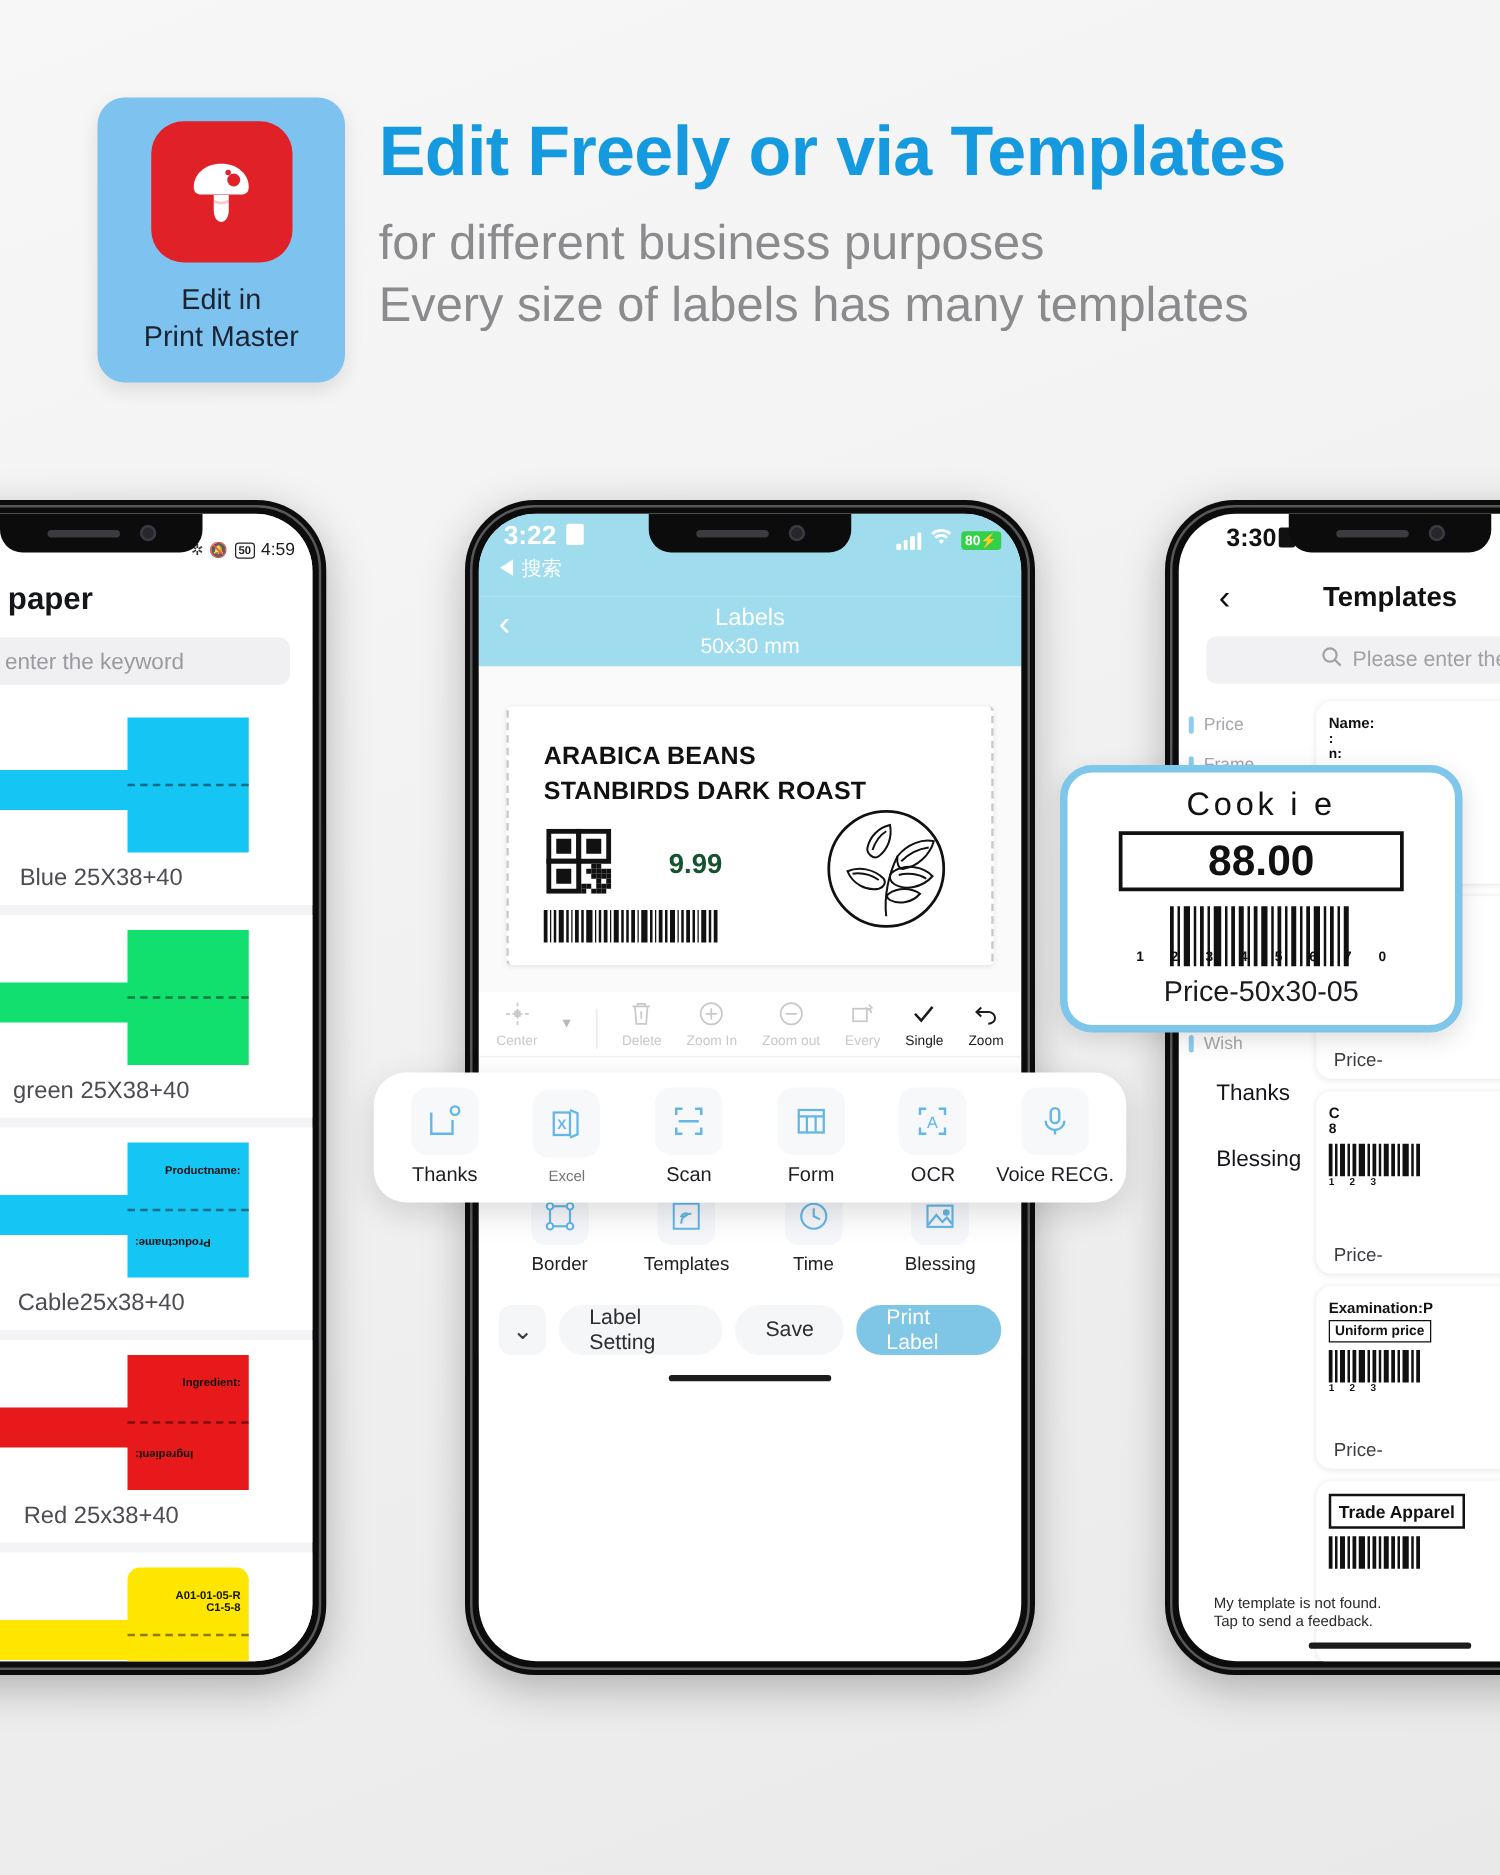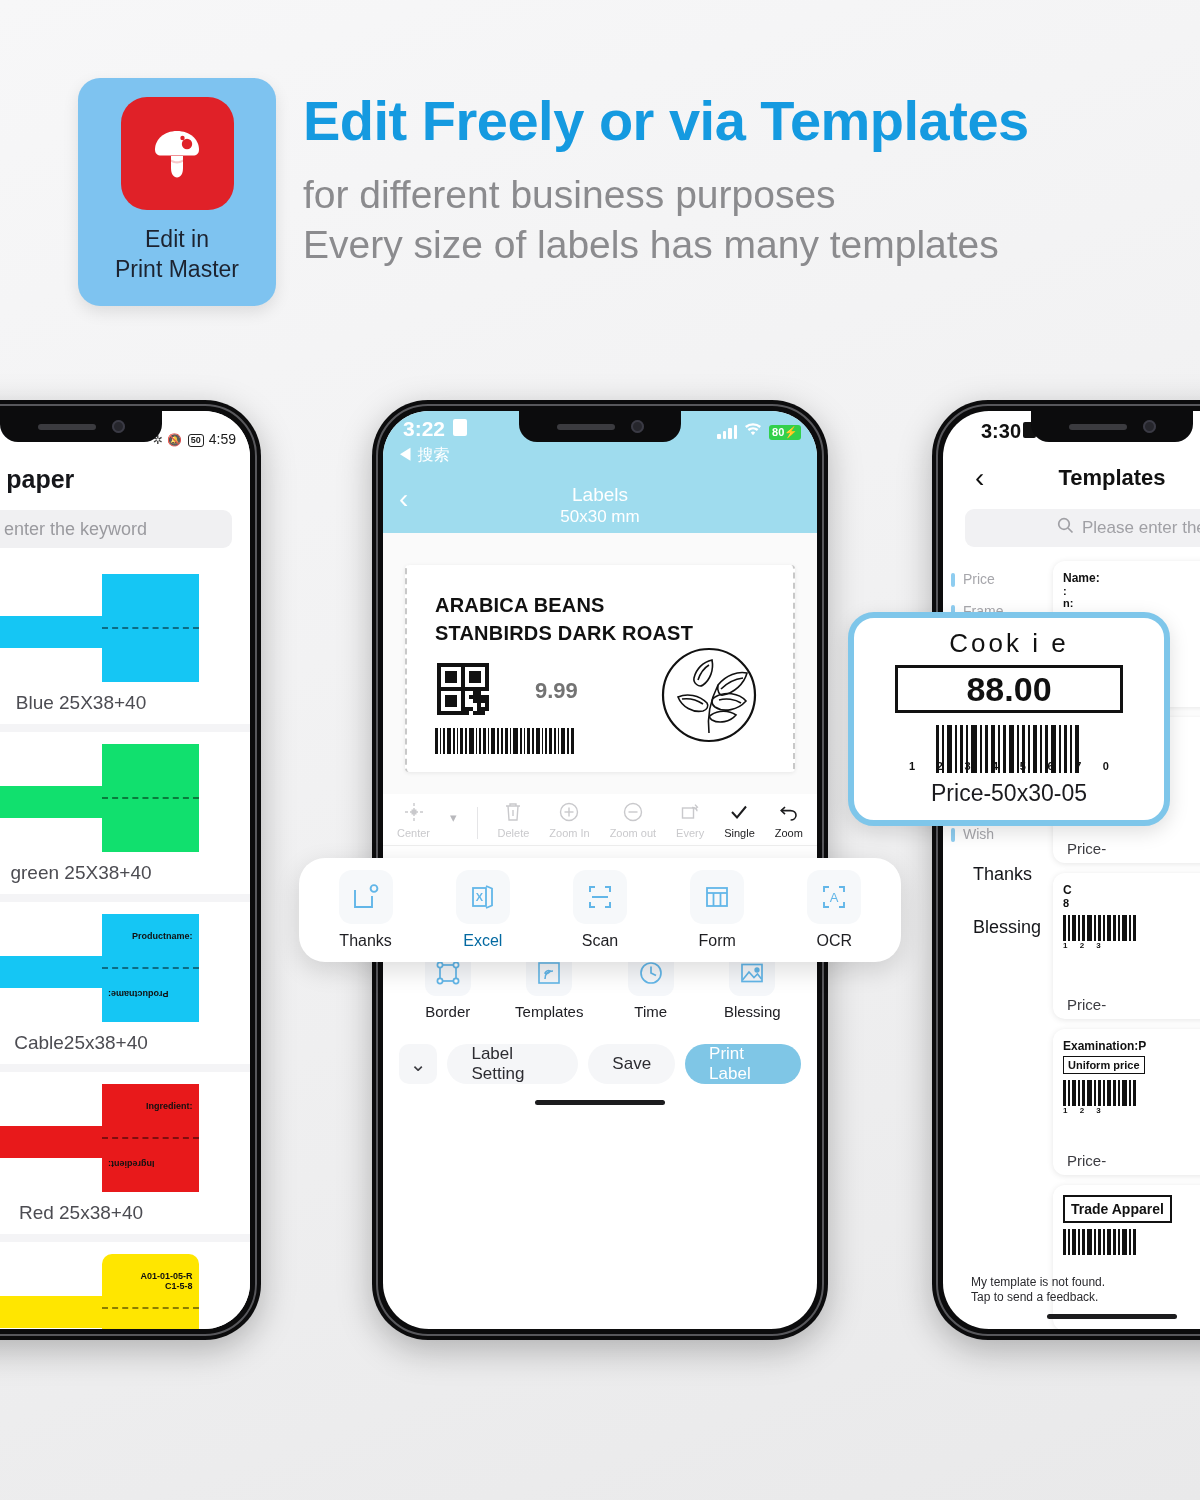--- a/index.html
+++ b/index.html
@@ -145,21 +145,21 @@
   .c-navbar .t2 { font-size: 17px; margin-top: 1px; }
 
   .canvas-area { background: #fafafa; padding: 32px 22px 22px 22px; }
   .label-card {
     background: #fff; border-radius: 4px; height: 207px;
     border-left: 2px dashed #c8c8c8; border-right: 2px dashed #c8c8c8;
     box-shadow: 0 1px 4px rgba(0,0,0,.08);
     position: relative; padding: 26px 20px 0 28px;
   }
   .lbl-title { font-size: 20px; font-weight: 700; color: #111; line-height: 28px; letter-spacing: .2px;}
-  .lbl-price { position: absolute; left: 128px; top: 113px; font-size: 22px; font-weight: 600; color: #737373; }
+  .lbl-price { position: absolute; left: 128px; top: 113px; font-size: 22px; font-weight: 600; color: #14532d; }
   .qr { position: absolute; left: 30px; top: 98px; width: 52px; height: 52px; }
   .leafcircle { position: absolute; right: 34px; top: 80px; width: 100px; height: 100px; }
   .barcode-wrap { position: absolute; left: 28px; top: 163px; height: 26px; display: flex; align-items: flex-end; gap: 0; }
   .barcode-wrap i { display: block; background: #111; height: 26px; }
 
   .edit-toolbar {
     display: flex; align-items: flex-end; justify-content: space-between;
     padding: 6px 14px 6px 14px; background: #fff; height: 52px;
     border-bottom: 1px solid #ededed;
   }
@@ -834,21 +834,21 @@
                  <span style="margin-top:8px;font-size:16px;color:#1e1e22;white-space:nowrap;">Thanks</span>
     </div>
     <div style="display: flex; flex-direction: column; align-items: center; width: 92px;">
       <span style="width:54px;height:54px;background:#f6f8fa;border-radius:13px;display:flex;align-items:center;justify-content:center;">
         <svg width="28" height="28" viewBox="0 0 28 28" fill="none" stroke="#62b6e8" stroke-width="1.8">
           <rect x="4" y="5" width="13" height="18"></rect>
           <path d="M17 3l6 2.5v17L17 25"></path>
           <text x="10.5" y="18" font-size="11" fill="#62b6e8" stroke="none" text-anchor="middle" font-family="sans-serif" font-weight="bold">X</text>
         </svg>
       </span>
-                 <span style="margin-top:8px;font-size:16px;color:#0369a1;white-space:nowrap;">Excel</span>
+                 <span style="margin-top:8px;font-size:12px;color:#737373;white-space:nowrap;">Excel</span>
     </div>
     <div style="display: flex; flex-direction: column; align-items: center; width: 92px;">
       <span style="width:54px;height:54px;background:#f6f8fa;border-radius:13px;display:flex;align-items:center;justify-content:center;">
         <svg width="28" height="28" viewBox="0 0 28 28" fill="none" stroke="#62b6e8" stroke-width="2">
           <path d="M4 9V4h5M24 9V4h-5M4 19v5h5M24 19v5h-5"></path>
           <line x1="6" y1="14" x2="22" y2="14"></line>
         </svg>
       </span>
                  <span style="margin-top:8px;font-size:16px;color:#1e1e22;white-space:nowrap;">Scan</span>
     </div>
@@ -865,20 +865,30 @@
     </div>
     <div style="display: flex; flex-direction: column; align-items: center; width: 92px;">
       <span style="width:54px;height:54px;background:#f6f8fa;border-radius:13px;display:flex;align-items:center;justify-content:center;">
         <svg width="28" height="28" viewBox="0 0 28 28" fill="none" stroke="#62b6e8" stroke-width="1.9">
           <path d="M4 9V4h5M24 9V4h-5M4 19v5h5M24 19v5h-5"></path>
           <text x="14" y="19" font-size="13" fill="#62b6e8" stroke="none" text-anchor="middle" font-family="sans-serif">A</text>
         </svg>
       </span>
                  <span style="margin-top:8px;font-size:16px;color:#1e1e22;white-space:nowrap;">OCR</span>
     </div>
+    <div style="display: flex; flex-direction: column; align-items: center; width: 92px;">
+      <span style="width:54px;height:54px;background:#f6f8fa;border-radius:13px;display:flex;align-items:center;justify-content:center;">
+        <svg width="28" height="28" viewBox="0 0 28 28" fill="none" stroke="#62b6e8" stroke-width="1.9">
+          <rect x="10.6" y="3.5" width="6.8" height="12" rx="3.4"></rect>
+          <path d="M6.5 13.5a7.5 7.5 0 0015 0"></path>
+          <line x1="14" y1="21" x2="14" y2="24.5"></line>
+        </svg>
+      </span>
+                 <span style="margin-top:8px;font-size:16px;color:#1e1e22;white-space:nowrap;">Voice RECG.</span>
+    </div>
   </div>
 
 <div id="callout">
   <div class="co-title">Cook i e</div>
   <div class="co-price-box">
     <span class="co-price">88.00</span>
   </div>
   <div class="co-barcode" id="callout-barcode">
       <i style="width: 3px; height: 48px;"></i>
       <i style="width: 3px; height: 48px; background: transparent;"></i>

